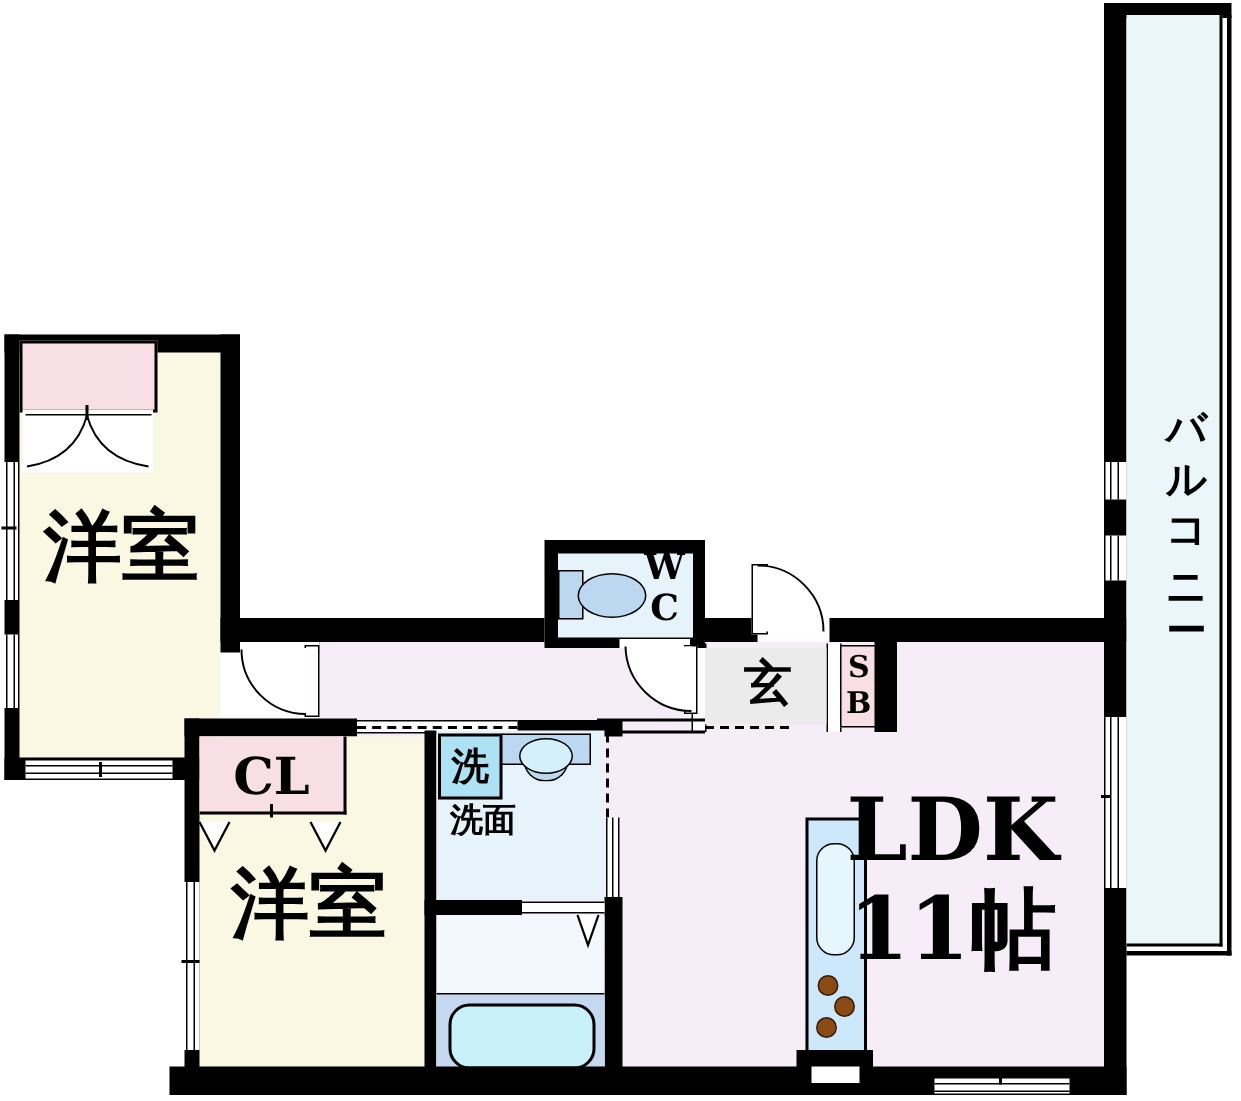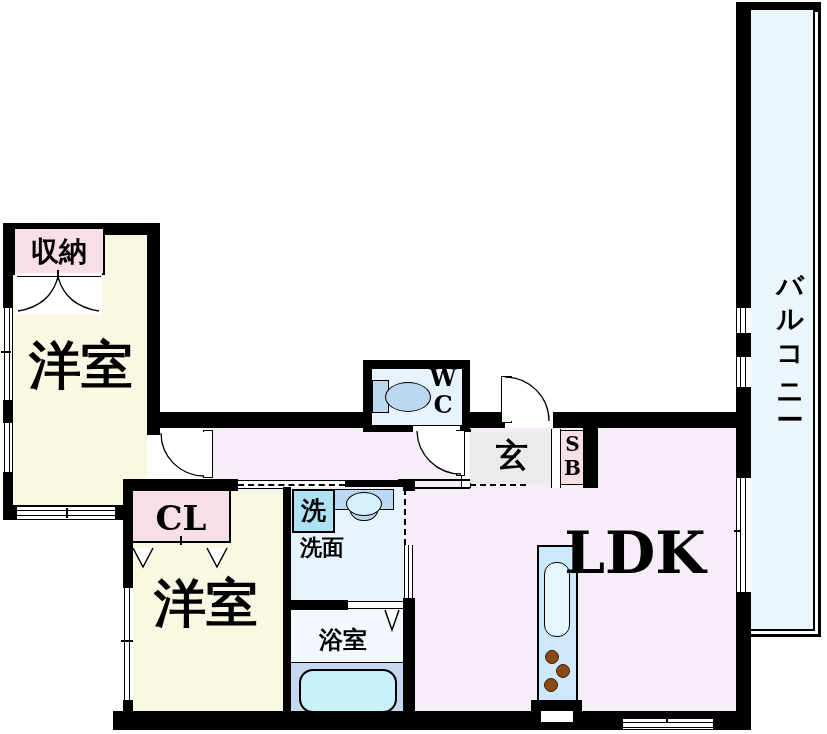--- a/index.html
+++ b/index.html
@@ -39,21 +39,20 @@
   <div class="abs" style="left:398px;top:487px;width:72px;height:2px;background:#000;"></div>
   <div class="abs" style="left:470px;top:484px;width:56px;height:0;border-top:2px dashed #000;"></div>
 
   <div class="abs" style="left:13px;top:235px;width:134px;height:270px;background:#faf7e3;"></div>
   <div class="wall" style="left:3px;top:223px;width:157px;height:12px;"></div>
   <div class="wall" style="left:3px;top:223px;width:10px;height:297px;"></div>
   <div class="wall" style="left:147px;top:223px;width:13px;height:212px;"></div>
   <div class="wall" style="left:3px;top:505px;width:157px;height:15px;"></div>
 
   <div class="abs" style="left:13px;top:227px;width:88px;height:44px;background:#f8dfe5;border:2px solid #000;"></div>
-  <div class="lbl" style="left:15px;top:233px;width:88px;font-size:28px;">収納</div>
 
   <div class="abs" style="left:15px;top:273px;width:87px;height:42px;background:#fff;"></div>
   <div class="abs" style="left:17px;top:276px;width:84px;height:1px;background:#000;"></div>
   <div class="abs" style="left:57px;top:270px;width:2px;height:10px;background:#000;"></div>
 
   <div class="lbl room-lbl" style="left:6px;top:330px;width:150px;">
     <div>洋室</div>
   </div>
 
   <div class="wall" style="left:147px;top:412px;width:216px;height:16px;"></div>
@@ -90,21 +89,20 @@
     <div>洗面</div>
   </div>
 
   <div class="abs" style="left:404px;top:489px;width:0;height:56px;border-left:2px dashed #000;"></div>
   <div class="abs" style="left:404px;top:545px;width:7px;height:53px;background:#fff;border-left:1px solid #000;border-right:1px solid #000;background-image:linear-gradient(#000,#000);background-size:1px 100%;background-position:3px 0;background-repeat:no-repeat;"></div>
   <div class="wall" style="left:403px;top:598px;width:12px;height:115px;"></div>
 
   <div class="wall" style="left:283px;top:600px;width:65px;height:10px;"></div>
   <div class="abs" style="left:348px;top:601px;width:55px;height:6px;background:#fff;border-top:1px solid #000;border-bottom:1px solid #000;"></div>
   <div class="abs" style="left:291px;top:610px;width:112px;height:103px;background:#f2f8fd;"></div>
-  <div class="lbl" style="left:288px;top:624px;width:110px;font-size:24px;">浴室</div>
   <div class="abs" style="left:291px;top:662px;width:112px;height:51px;background:#c4d9ef;border-top:1px solid #000;"></div>
   <div class="abs" style="left:299px;top:669px;width:94px;height:40px;background:#c9f1fb;border:2px solid #000;border-radius:14px;"></div>
 
   <div class="wall" style="left:363px;top:360px;width:107px;height:72px;"></div>
   <div class="abs" style="left:372px;top:369px;width:90px;height:56px;background:#e7f3fb;"></div>
   <div class="abs" style="left:413px;top:426px;width:47px;height:6px;background:#fff;"></div>
   <div class="abs" style="left:372px;top:380px;width:15px;height:31px;background:#bcd7f0;border:1px solid #000;"></div>
   <div class="abs" style="left:385px;top:382px;width:44px;height:28px;background:#bcd7f0;border:1px solid #000;border-radius:50%;"></div>
   <div class="lbl" style="left:429px;top:364px;width:28px;font-size:24px;line-height:27px;">
     <div>W</div>
@@ -114,20 +112,21 @@
   <div class="wall" style="left:583px;top:412px;width:15px;height:76px;"></div>
 
   <div class="abs" style="left:537px;top:545px;width:37px;height:153px;background:#cde8fb;border:2px solid #000;"></div>
   <div class="abs" style="left:544px;top:562px;width:24px;height:73px;background:#e6f6fd;border:1px solid #000;border-radius:12px;"></div>
   <div class="abs" style="left:545px;top:650px;width:12px;height:12px;background:#8a4a15;border:1px solid #3a1d05;border-radius:50%;"></div>
   <div class="abs" style="left:556px;top:664px;width:12px;height:12px;background:#8a4a15;border:1px solid #3a1d05;border-radius:50%;"></div>
   <div class="abs" style="left:544px;top:678px;width:12px;height:12px;background:#8a4a15;border:1px solid #3a1d05;border-radius:50%;"></div>
 
   <div class="lbl" style="left:535px;top:520px;width:200px;font-size:58px;line-height:66px;">
     <div>LDK</div>
+    <div>11帖</div>
   </div>
 
   <div class="wall" style="left:113px;top:711px;width:638px;height:19px;"></div>
   <div class="wall" style="left:531px;top:700px;width:51px;height:23px;"></div>
   <div class="abs" style="left:541px;top:711px;width:32px;height:11px;background:#fff;"></div>
 
   <div class="wall" style="left:736px;top:2px;width:15px;height:728px;"></div>
   <div class="wall" style="left:736px;top:2px;width:85px;height:10px;"></div>
   <div class="abs" style="left:751px;top:10px;width:62px;height:619px;background:#eaf6fa;border-right:2px solid #000;border-bottom:2px solid #000;"></div>
   <div class="abs" style="left:818px;top:10px;width:3px;height:627px;background:#000;"></div>

